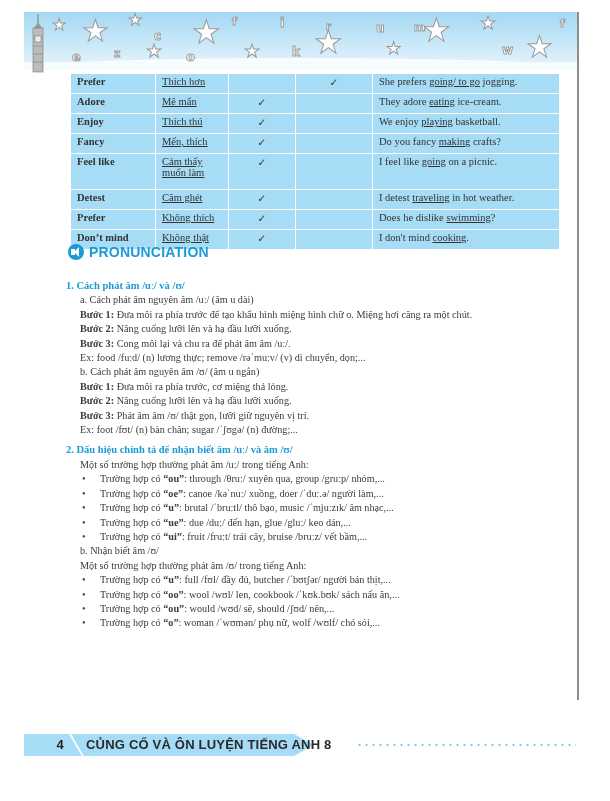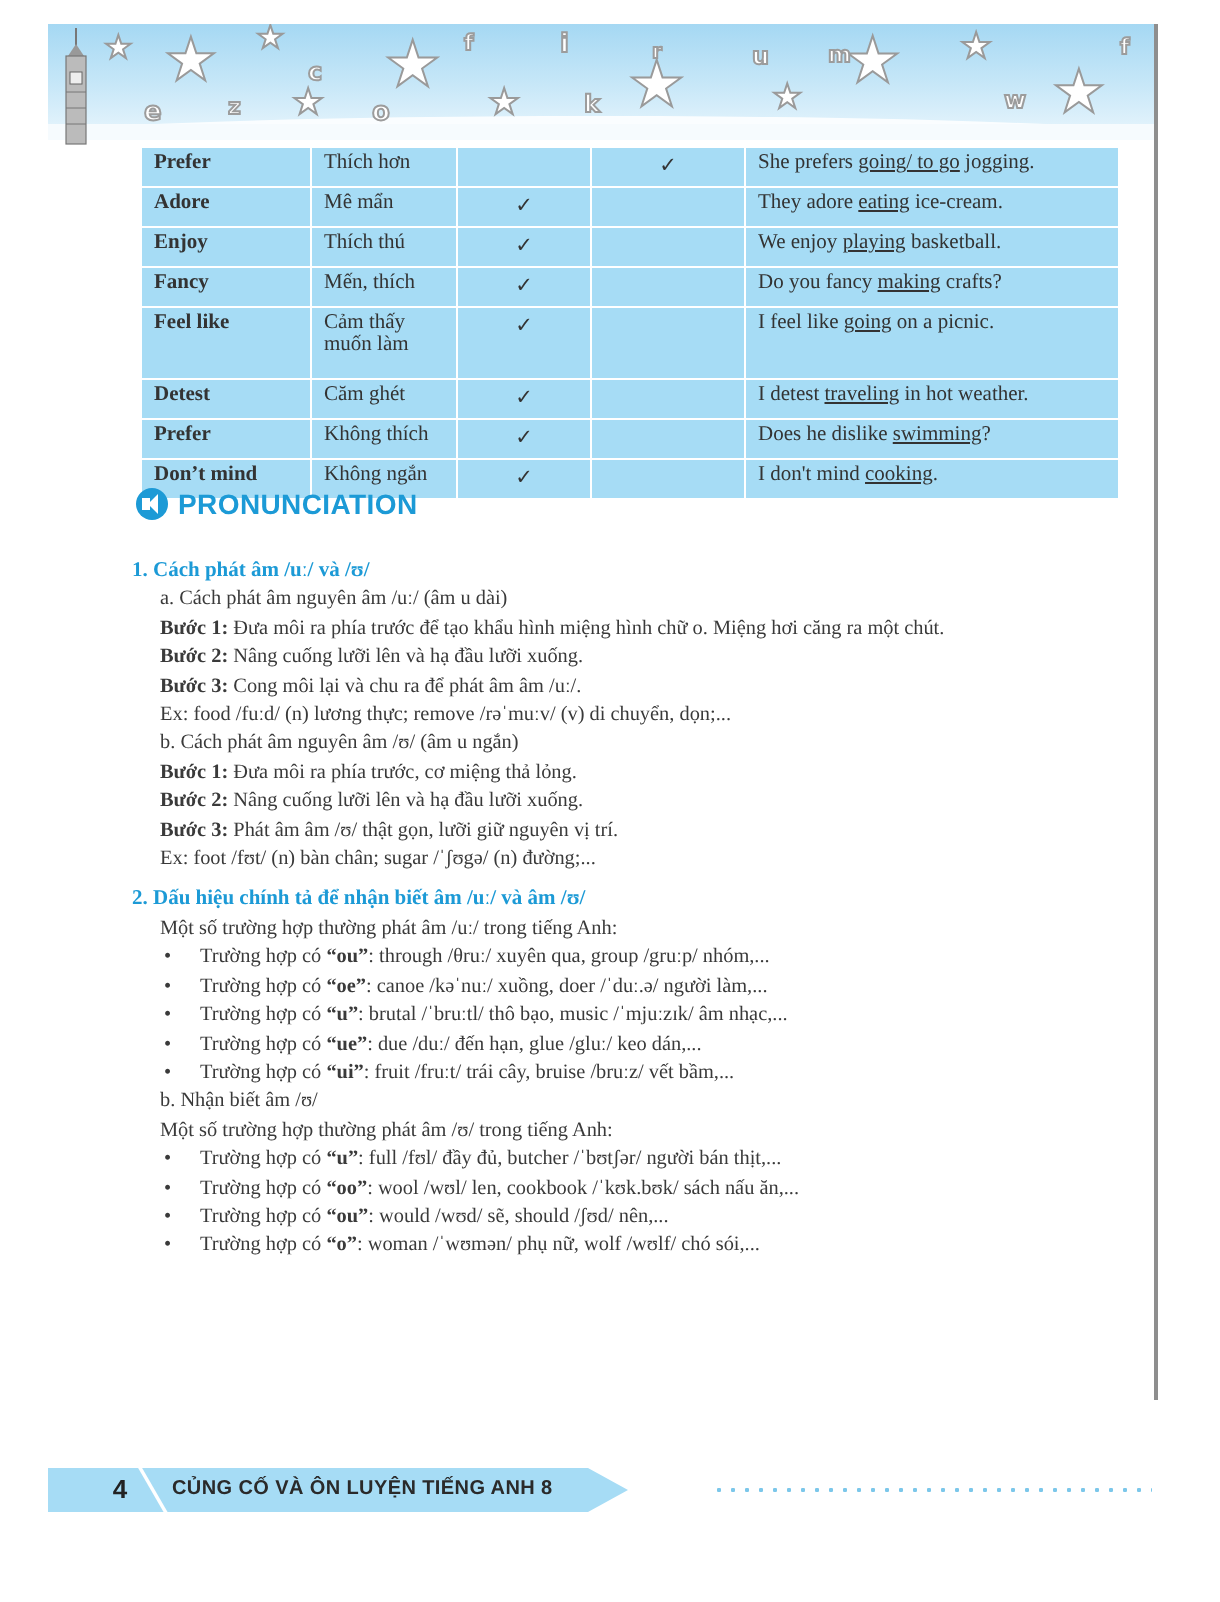--- a/index.html
+++ b/index.html
@@ -16,21 +16,21 @@
     border-radius:50% 50% 0 0 / 30% 30% 0 0; background:#ffffff; opacity:.85; }
   .banner .wave2 { position:absolute; left:0; right:0; top:50px; height:20px; background:#f6fbfe; }
   .star { position:absolute; color:#ffffff; -webkit-text-stroke:1px #9a9a9a; line-height:1; }
   .letter { position:absolute; color:#ffffff; -webkit-text-stroke:1px #9c9c9c; font-family:"DejaVu Sans", sans-serif; font-weight:bold; line-height:1; }
   .tower { position:absolute; left:28px; top:14px; width:20px; height:60px; }
 
   
   table.verbs { position:absolute; left:70px; top:73px; width:490px; border-collapse:collapse; font-size:10.5px; }
   table.verbs td { background:#a6dcf5; border:1.5px solid #ffffff; padding:2px 6px; vertical-align:top; height:20px; color:#333;margin-left:16px; }
   table.verbs td.verb { font-weight:bold; width:85px; }
-  table.verbs td.mean { width:73px; }
+  table.verbs td.mean { width:73px;text-decoration:underline; }
   table.verbs td.c1 { width:67px; text-align:center; }
   table.verbs td.c2 { width:77px; text-align:center; }
   table.verbs tr.tall td { height:36px; }
   .ex u { text-decoration:underline; }
 
   
   .pron-head { position:absolute; left:68px; top:244px; display:flex; align-items:flex-end; }
   .speaker { width:16px; height:16px; border-radius:50%; background:#1c9ad6; position:relative; margin-right:5px; }
   .speaker:before { content:""; position:absolute; left:3px; top:5px; width:4px; height:6px; background:#fff; }
   .speaker:after { content:""; position:absolute; left:6px; top:3px; border-right:5px solid #fff; border-top:5px solid transparent; border-bottom:5px solid transparent; }
@@ -46,21 +46,21 @@
   b { font-weight:bold;margin-top:32px; }
 
   
   .footer { position:absolute; left:24px; top:734px; height:22px; width:290px; }
   .footer .bar { position:absolute; left:0; top:0; width:290px; height:22px; background:#a6dcf5;
     clip-path:polygon(0 0, 270px 0, 290px 50%, 270px 100%, 0 100%); }
   .footer .slash { position:absolute; left:52px; top:0; width:2px; height:24px; background:#fff; transform:skewX(30deg); }
   .page-num { position:absolute; left:50px; top:734px; width:20px; height:22px; line-height:22px; text-align:center;
     font-family:"Liberation Sans", sans-serif; font-weight:bold; font-size:13px; color:#222; }
   .book-title { position:absolute; left:86px; top:734px; height:22px; line-height:22px;
-    font-family:"Liberation Sans", sans-serif; font-weight:bold; font-size:10px; color:#2a2a2a; letter-spacing:.2px; }
+    font-family:"Liberation Sans", sans-serif; font-weight:bold; font-size:13px; color:#2a2a2a; letter-spacing:.2px; }
   .dots { position:absolute; left:356px; top:744px; width:220px; height:2px;
     background-image:radial-gradient(circle,#7cc7ea 1px,transparent 1.2px); background-size:7px 2px; }
 </style>
 </head>
 <body>
 
 <div class="page-edge"></div>
 <div class="page-edge-low"></div>
 
 <div class="banner">
@@ -146,21 +146,21 @@
       </tr>
       <tr>
         <td class="verb">Prefer</td>
         <td class="mean">Không thích</td>
         <td class="c1">✓</td>
         <td class="c2"></td>
         <td class="ex"><span>Does he dislike </span><u>swimming</u><span>?</span></td>
       </tr>
       <tr>
         <td class="verb">Don’t mind</td>
-        <td class="mean">Không ngắn</td>
+        <td class="mean">Không thật</td>
         <td class="c1">✓</td>
         <td class="c2"></td>
         <td class="ex"><span>I don't mind </span><u>cooking</u><span>.</span></td>
       </tr>
     </tbody>
 </table>
 
 <div class="pron-head">
   <span class="speaker"></span>
   <span class="pron-title">PRONUNCIATION</span>

